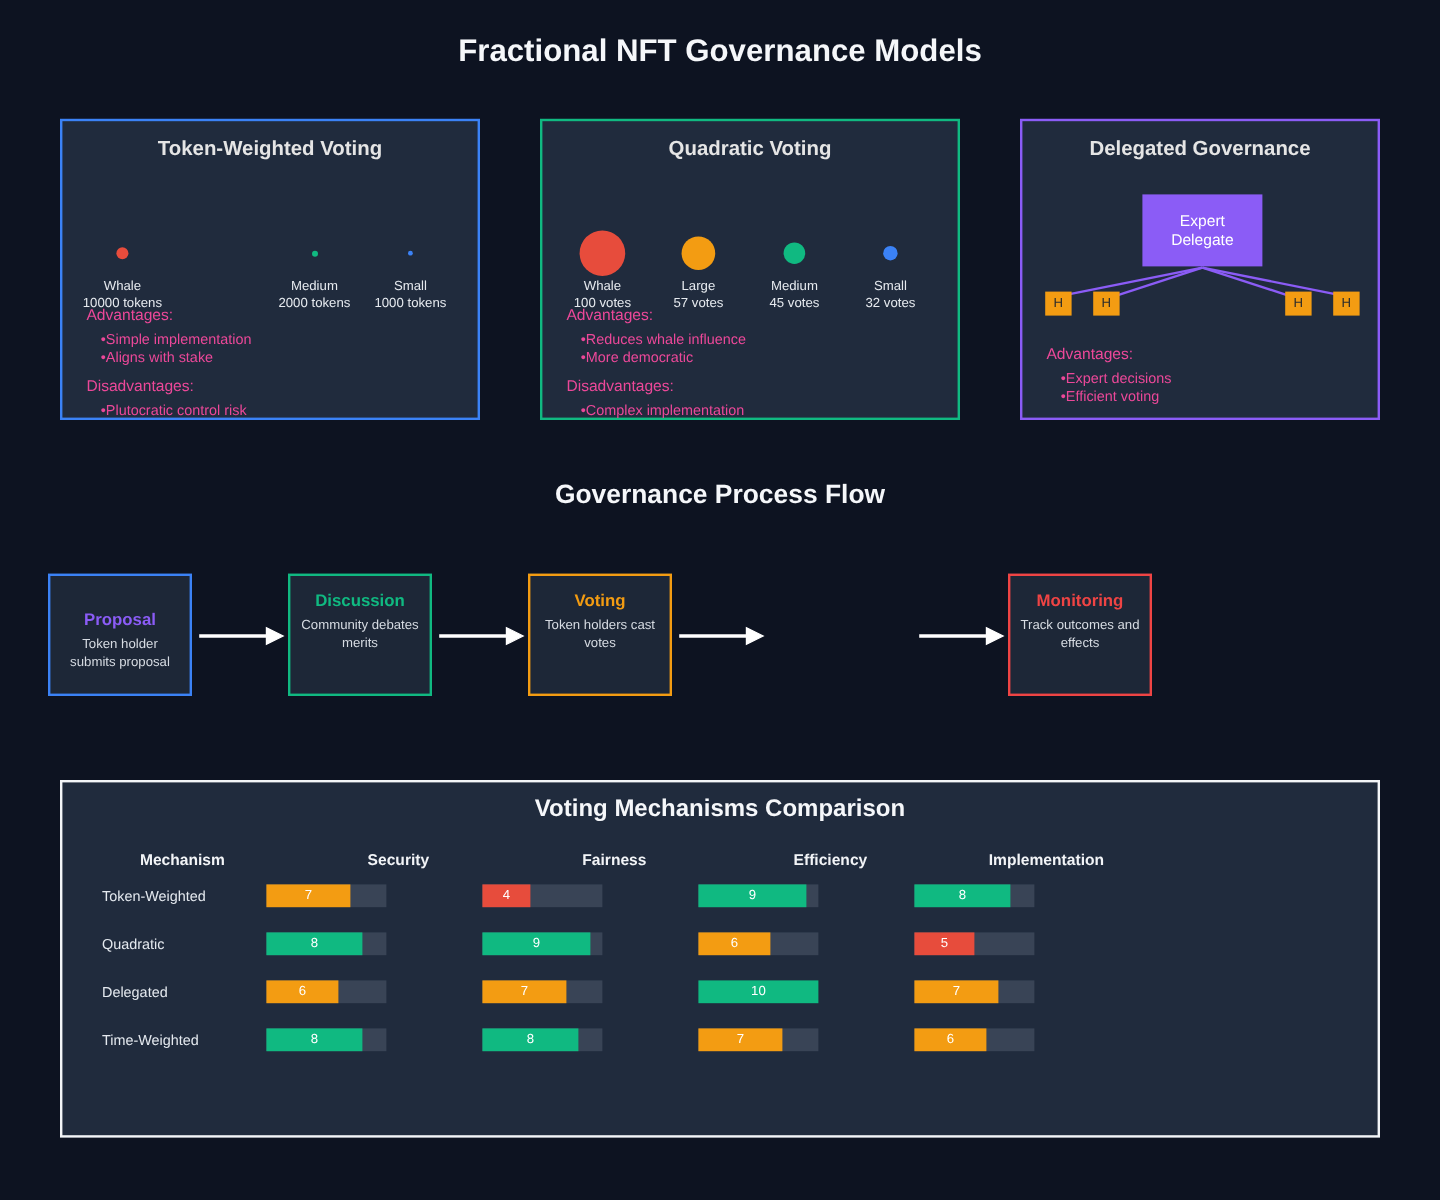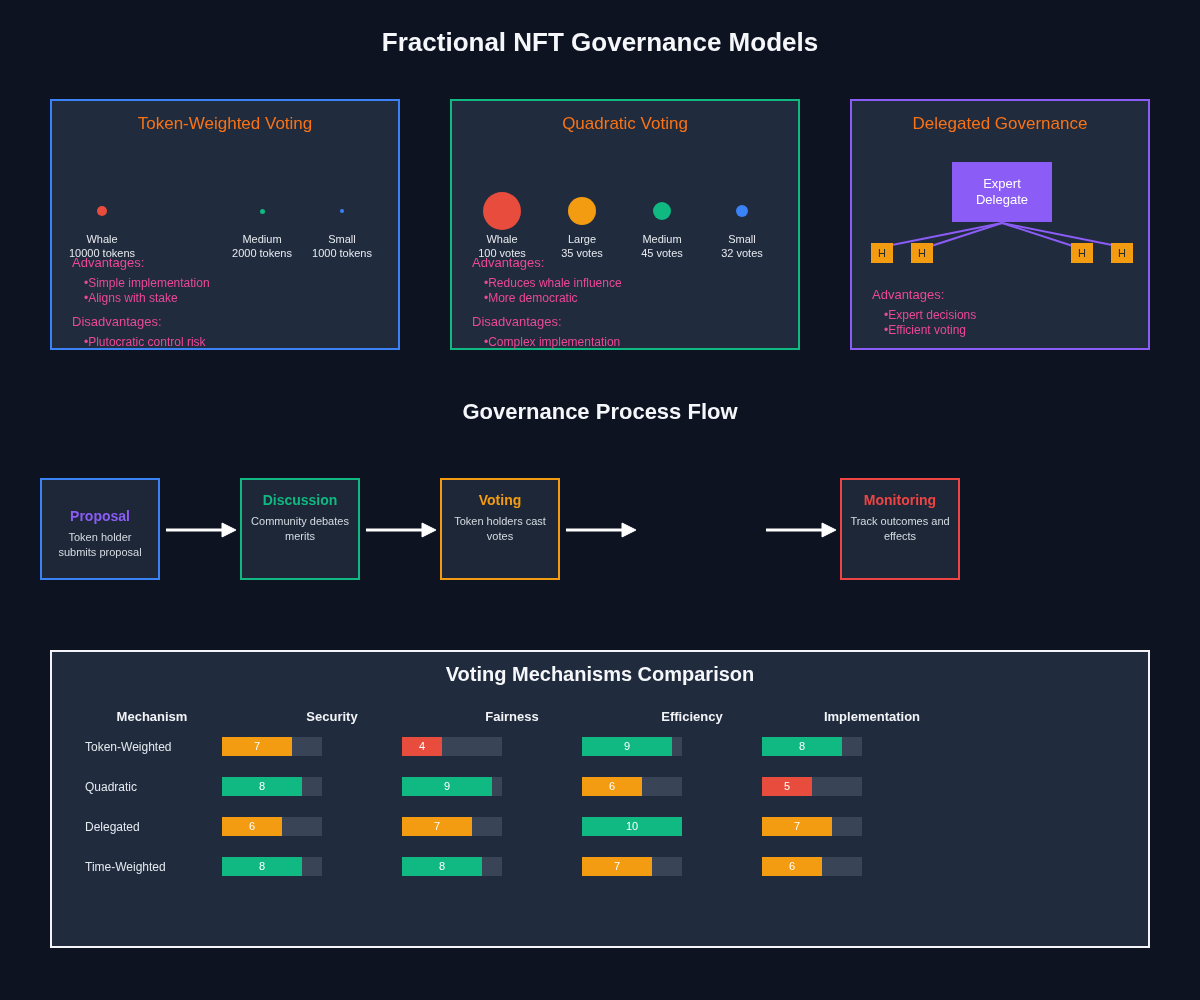--- a/index.html
+++ b/index.html
@@ -16,21 +16,21 @@
   
   .model-panel{
     position:absolute;top:99px;height:251px;box-sizing:border-box;
     background:var(--panel,#202b3d);border:2px solid #888;
   }
   .mp0{left:50px;width:350px;}
   .mp1{left:450px;width:350px;}
   .mp2{left:850px;width:300px;}
   .model-title{
     position:absolute;top:13px;left:0;width:100%;text-align:center;
-    font-size:17px;font-weight:normal;color:#f97316;
+    font-size:17px;font-weight:bold;color:#e5e5e5;
   }
   .holder{position:absolute;top:89px;width:90px;text-align:center;}
   .h0{left:5px;}.h1{left:85px;}.h2{left:165px;}.h3{left:245px;}
   .dot-wrap{height:42px;display:flex;align-items:center;justify-content:center;}
   .dot{border-radius:50%;}
   .holder-name{font-size:11px;line-height:14px;color:#e6eaef;}
   .holder-detail{font-size:11px;line-height:15px;color:#e6eaef;}
   .adv-block{position:absolute;left:20px;top:154px;color:#ec4899;}
   .adv-block.delegated{top:186px;}
   .adv-h{font-size:13px;margin:0 0 6px 0;}
@@ -135,21 +135,21 @@
           <div class="dot" style="height: 38px; width: 38px; background: rgb(231, 76, 60);"></div>
         </div>
       <div class="holder-name">Whale</div>
       <div class="holder-detail">100 votes</div>
     </div>
     <div class="holder h1">
       <div class="dot-wrap">
           <div class="dot" style="height: 28px; width: 28px; background: rgb(243, 156, 18);"></div>
         </div>
       <div class="holder-name">Large</div>
-      <div class="holder-detail">35 votes</div>
+      <div class="holder-detail">57 votes</div>
     </div>
     <div class="holder h2">
       <div class="dot-wrap">
           <div class="dot" style="height: 18px; width: 18px; background: rgb(16, 185, 129);"></div>
         </div>
       <div class="holder-name">Medium</div>
       <div class="holder-detail">45 votes</div>
     </div>
     <div class="holder h3">
       <div class="dot-wrap">

